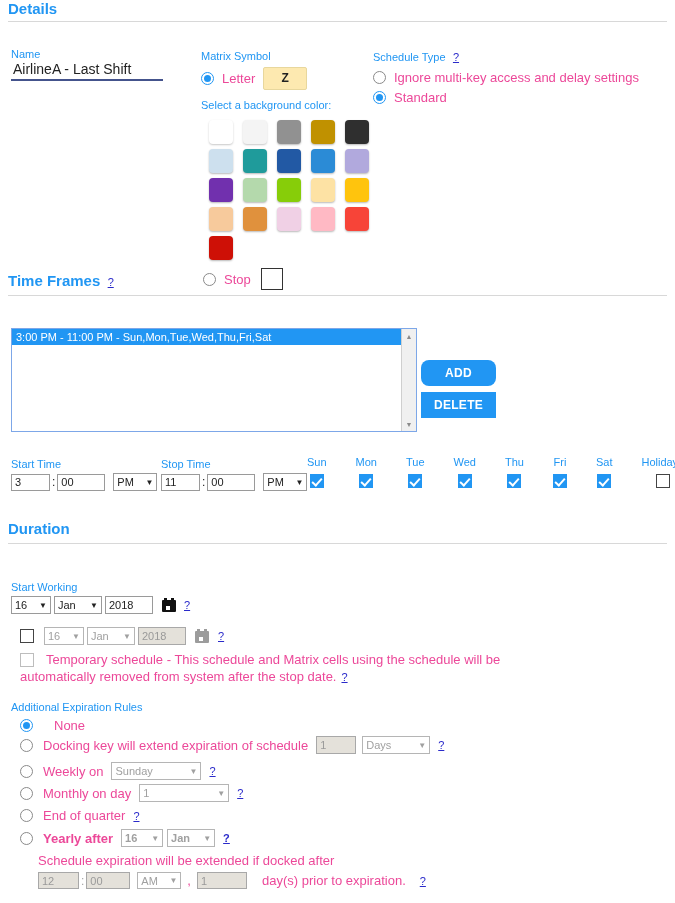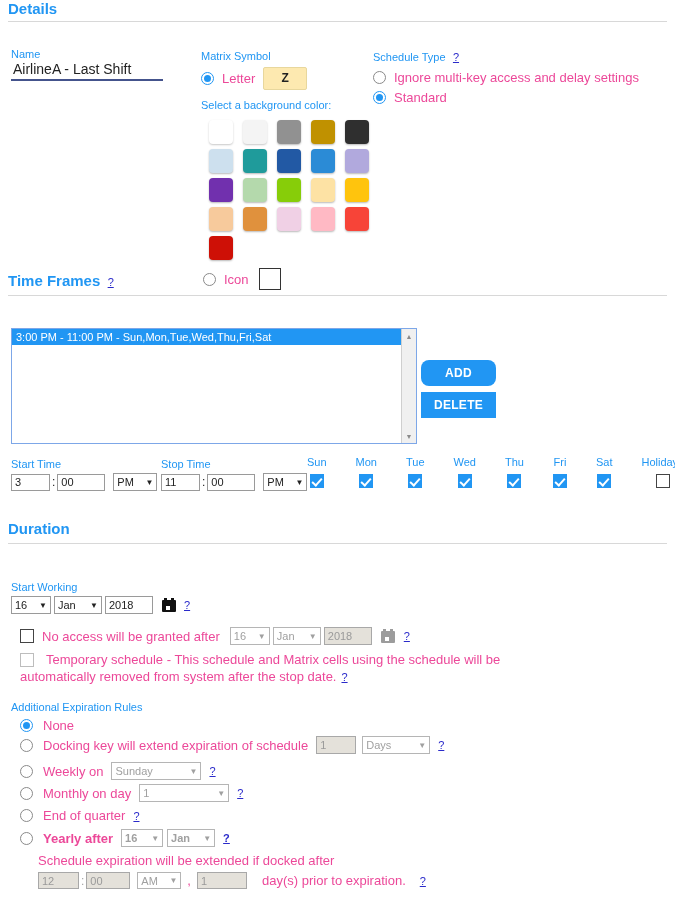--- a/index.html
+++ b/index.html
@@ -178,21 +178,21 @@
     width: 20px; height: 20px;
     border: 1px solid #333;
     background: #fff;
     vertical-align: middle;
   }
 
   
   .listbox {
     position: absolute;
     left: 11px; top: 328px;
-    width: 406px; height: 116px;
+    width: 406px; height: 104px;
     border: 1px solid #7da7e8;
     background: #fff;
     box-sizing: border-box;
   }
   .listbox .opt-sel {
     background: #2196f3;
     color: #fff;
     font-size: 11px;
     padding: 2px 4px;
     white-space: nowrap;
@@ -304,21 +304,21 @@
     <div class="swatch" style="background: rgb(247, 202, 156);"></div>
     <div class="swatch" style="background: rgb(224, 145, 61);"></div>
     <div class="swatch" style="background: rgb(240, 208, 229);"></div>
     <div class="swatch" style="background: rgb(255, 185, 196);"></div>
     <div class="swatch" style="background: rgb(247, 68, 56);"></div>
     <div class="swatch" style="background: rgb(206, 16, 6);"></div>
   </div>
 
 <div class="abs row" style="left:203px;top:268px;">
   <span class="radio grey"></span>
-  <span class="blk13" style="margin:0 10px 0 8px;">Icon</span>
+  <span class="blk13" style="margin:0 10px 0 8px;">Stop</span>
   <span class="icon-box"></span>
 </div>
 
 <div class="abs" style="left:373px;top:50px;">
   <div class="nowrap">
     <span class="blue-label">Schedule Type</span>
     <span class="help" style="margin-left:4px;">?</span>
   </div>
   <div class="row" style="margin-top:6px;">
     <span class="radio grey"></span>
@@ -408,21 +408,20 @@
         <span class="pin-r"></span>
         <span class="body"></span>
         <span class="dot"></span>
     </span>
     <span class="help" style="margin-left:8px;">?</span>
   </div>
 </div>
 
 <div class="abs row" style="left:20px;top:627px;">
   <span class="cbox"></span>
-  <span class="blk13" style="margin-left:8px;">No access will be granted after</span>
   <span class="sel dis" style="width:40px;margin-left:10px;">
     <span class="cap">16</span>
     <span class="arw">▼</span>
   </span>
   <span class="sel dis" style="width:48px;margin-left:3px;">
     <span class="cap">Jan</span>
     <span class="arw">▼</span>
   </span>
   <input class="txt dis" style="width: 48px; margin-left: 3px; height: 18px;" value="2018">
   <span class="cal grey" style="margin-left:9px;">
@@ -442,21 +441,21 @@
   <div class="row" style="margin-top:2px;">
     <span class="blk13 dimtext">automatically removed from system after the stop date.</span>
     <span class="help" style="margin-left:5px;">?</span>
   </div>
 </div>
 
 <div class="abs blue-label" style="left:11px;top:701px;">Additional Expiration Rules</div>
 
 <div class="abs row" style="left:20px;top:718px;">
   <span class="radio on"></span>
-  <span class="blk13" style="margin-left:10px;text-align:center;">None</span>
+  <span class="blk13" style="margin-left:21px;text-align:center;">None</span>
 </div>
 
 <div class="abs row" style="left:20px;top:736px;">
   <span class="radio grey"></span>
   <span class="blk13 dimtext" style="margin-left:10px;">Docking key will extend expiration of schedule</span>
   <input class="txt dis" style="width: 40px; margin-left: 8px; height: 18px;" value="1">
   <span class="sel dis" style="width:68px;margin-left:6px;">
     <span class="cap">Days</span>
     <span class="arw">▼</span>
   </span>

